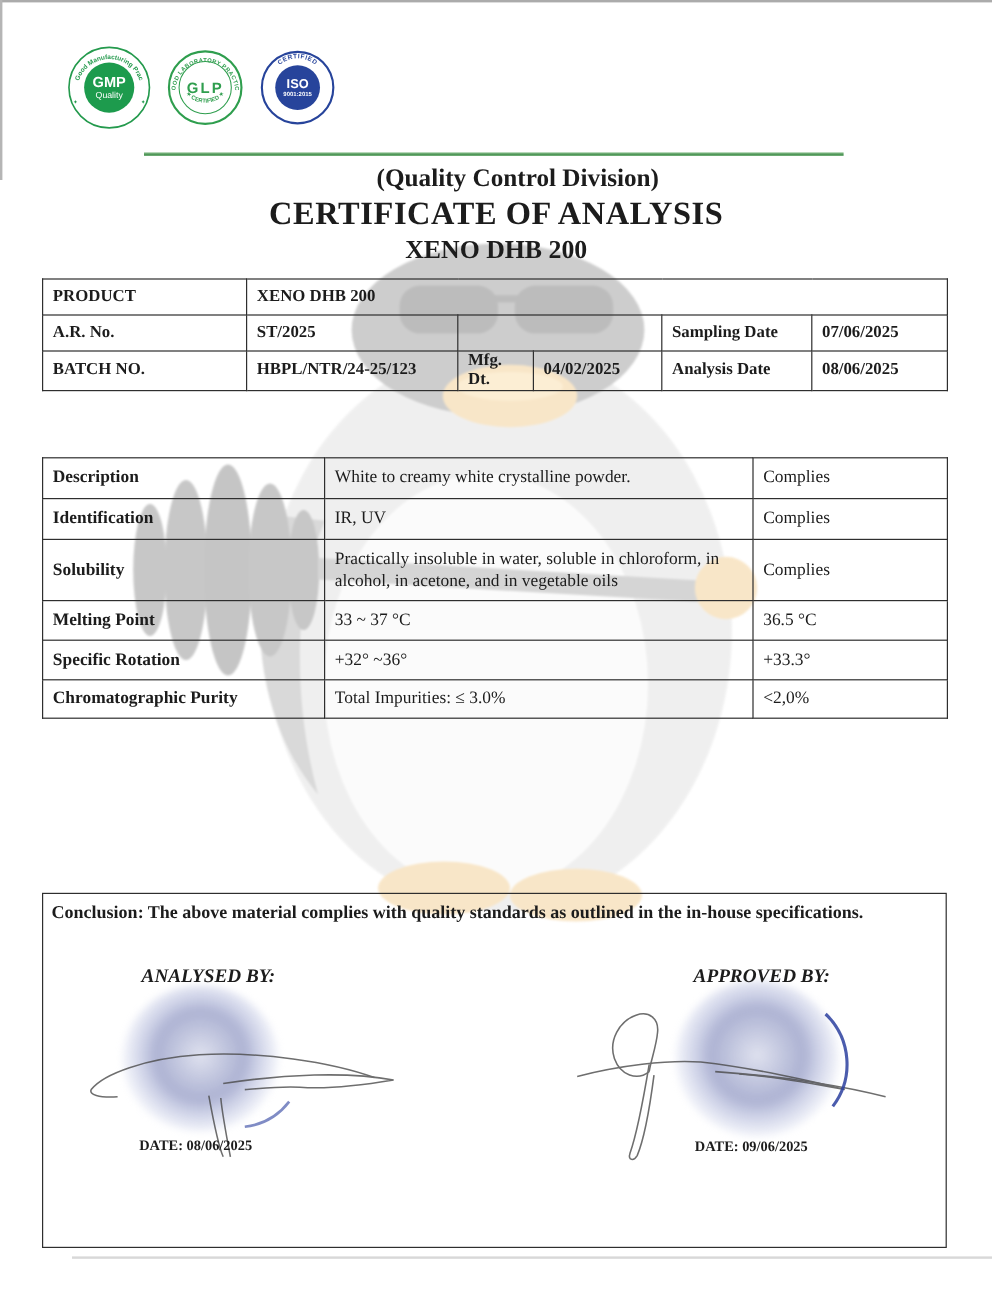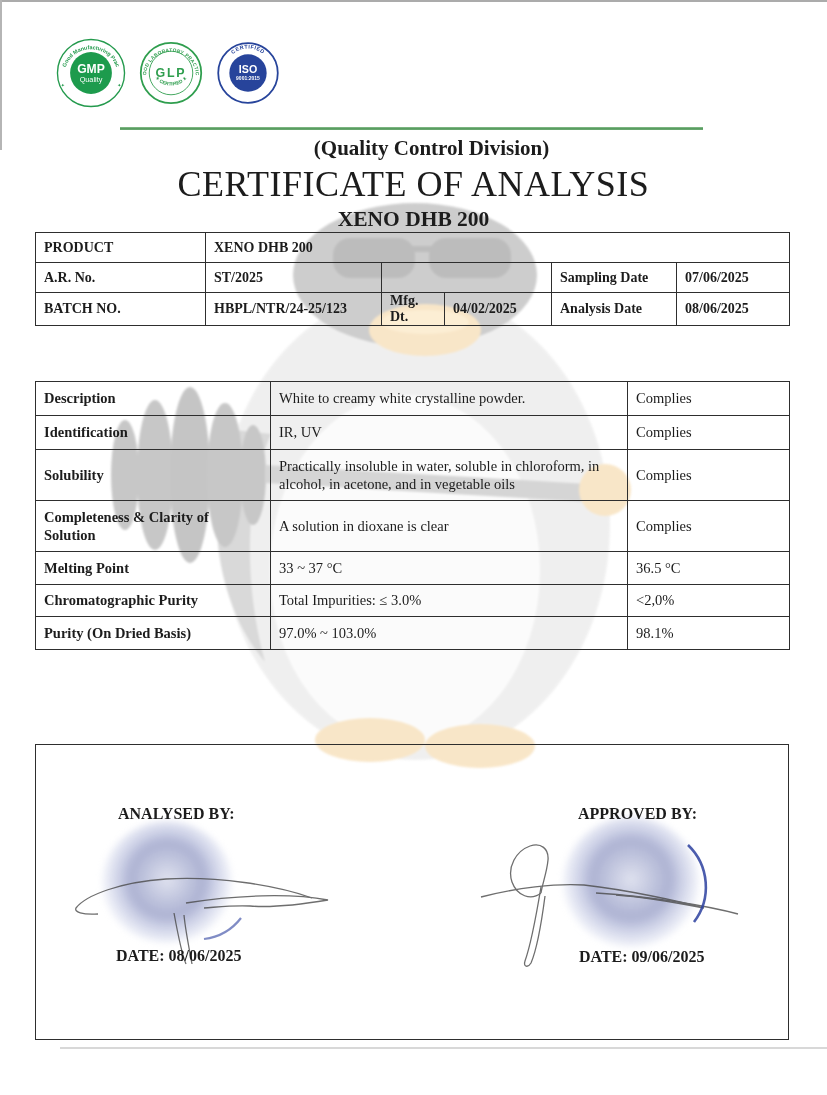--- a/index.html
+++ b/index.html
@@ -13,21 +13,21 @@
 
   
   .logos { position:absolute; left:56px; top:38px; display:flex; align-items:center; gap:13px; z-index:2; }
   .logo svg { display:block; }
 
   
   .green-rule { position:absolute; left:120px; top:127px; width:583px; height:3px;
     background:linear-gradient(#8cc08f,#4f9658 60%,#7ab37f); z-index:2; }
   .titles { position:absolute; left:0; top:136px; width:827px; text-align:center; z-index:2; }
   .division { font-size:21px; font-weight:bold;padding-left:36px; }
-  .coa-title { font-size:36px; font-weight:normal; letter-spacing:.5px; margin-top:2px; }
+  .coa-title { font-size:27px; font-weight:bold; letter-spacing:.5px; margin-top:2px; }
   .product-title { font-size:21.5px; font-weight:bold; margin-top:2px; }
 
   
   .watermark { position:absolute; left:85px; top:180px; width:650px; height:590px;
     opacity:.28; filter:blur(1px); z-index:0; pointer-events:none; }
 
   
   table { border-collapse:collapse; table-layout:fixed; background:transparent; }
   td,th { border:1.5px solid #2e2e2e; overflow:hidden; }
 
@@ -36,24 +36,24 @@
 
   .tests-table { position:absolute; left:35px; top:381px; width:754px; z-index:1; }
   .tests-table th { text-align:left; padding:0 8px; font-size:15px; font-weight:bold; }
   .tests-table td { padding:2px 8px; font-size:14.5px; vertical-align:middle; line-height:1.25;margin-top:34px; }
   .tests-table td.tname { font-weight:bold; }
 
   
   .conclusion-box { position:absolute; left:35px; top:744px; width:754px; height:296px;
     border:1.5px solid #2e2e2e; box-sizing:border-box; z-index:1; }
   .conclusion-text { padding:8px 8px 0 7px; font-weight:bold; font-size:15px; }
-  .sig-label { position:absolute; font-weight:bold; font-size:16px; z-index:3; }
+  .sig-label { position:absolute; font-weight:bold; font-size:16px; z-index:3;font-style:italic; }
   .sig-label.analysed { left:82px; top:60px; }
   .sig-label.approved { left:542px; top:60px; }
-  .sig-date { position:absolute; font-weight:bold; font-size:16px; z-index:3; }
+  .sig-date { position:absolute; font-weight:bold; font-size:12px; z-index:3; }
   .sig-date.analysed { left:80px; top:202px; }
   .sig-date.approved { left:543px; top:203px; }
   .stamp { position:absolute; border-radius:50%; filter:blur(3px); z-index:1;
     background:radial-gradient(circle at 50% 48%,
       rgba(150,158,202,.30) 0%, rgba(118,128,182,.46) 24%,
       rgba(98,108,170,.52) 40%, rgba(136,146,198,.40) 54%,
       rgba(192,199,228,.26) 68%, rgba(231,234,246,.12) 80%,
       rgba(255,255,255,0) 92%); }
   .stamp.analysed { left:66px; top:76px; width:130px; height:122px; }
   .stamp.approved { left:527px; top:72px; width:136px; height:130px; }
@@ -201,44 +201,40 @@
     <tr style="height:34px">
       <td class="tname">Identification</td>
       <td>IR, UV</td>
       <td>Complies</td>
     </tr>
     <tr style="height:51px">
       <td class="tname">Solubility</td>
       <td>Practically insoluble in water, soluble in chloroform, in alcohol, in acetone, and in vegetable oils</td>
       <td>Complies</td>
     </tr>
-    <tr style="height:51px">
-      <td class="tname">Completeness &amp; Clarity of Solution</td>
-      <td>A solution in dioxane is clear</td>
-      <td>Complies</td>
-    </tr>
     <tr style="height:33px">
       <td class="tname">Melting Point</td>
       <td>33 ~ 37 °C</td>
       <td>36.5 °C</td>
     </tr>
+    <tr style="height:33px">
+      <td class="tname">Specific Rotation</td>
+      <td>+32° ~36°</td>
+      <td>+33.3°</td>
+    </tr>
     <tr style="height:32px">
       <td class="tname">Chromatographic Purity</td>
       <td>Total Impurities: ≤ 3.0%</td>
       <td>&lt;2,0%</td>
     </tr>
-    <tr style="height:33px">
-      <td class="tname">Purity (On Dried Basis)</td>
-      <td>97.0% ~ 103.0%</td>
-      <td>98.1%</td>
-    </tr>
   </tbody>
     </table>
 
   <div class="conclusion-box">
+    <div class="conclusion-text">Conclusion: The above material complies with quality standards as outlined in the in-house specifications.</div>
 
     <div class="sig-label analysed">ANALYSED BY:</div>
     <div class="sig-label approved">APPROVED BY:</div>
 
     <div class="stamp analysed"></div>
     <div class="stamp approved"></div>
 
     <svg class="sig-scribbles" viewBox="0 0 754 294">
       <g fill="none" stroke="#4a4a4a" stroke-width="1.3" opacity="0.8">
         <path d="M 276,153 C 240,140 180,131 130,134 C 85,137 50,150 40,163 C 38,167 46,170 62,169"></path>

